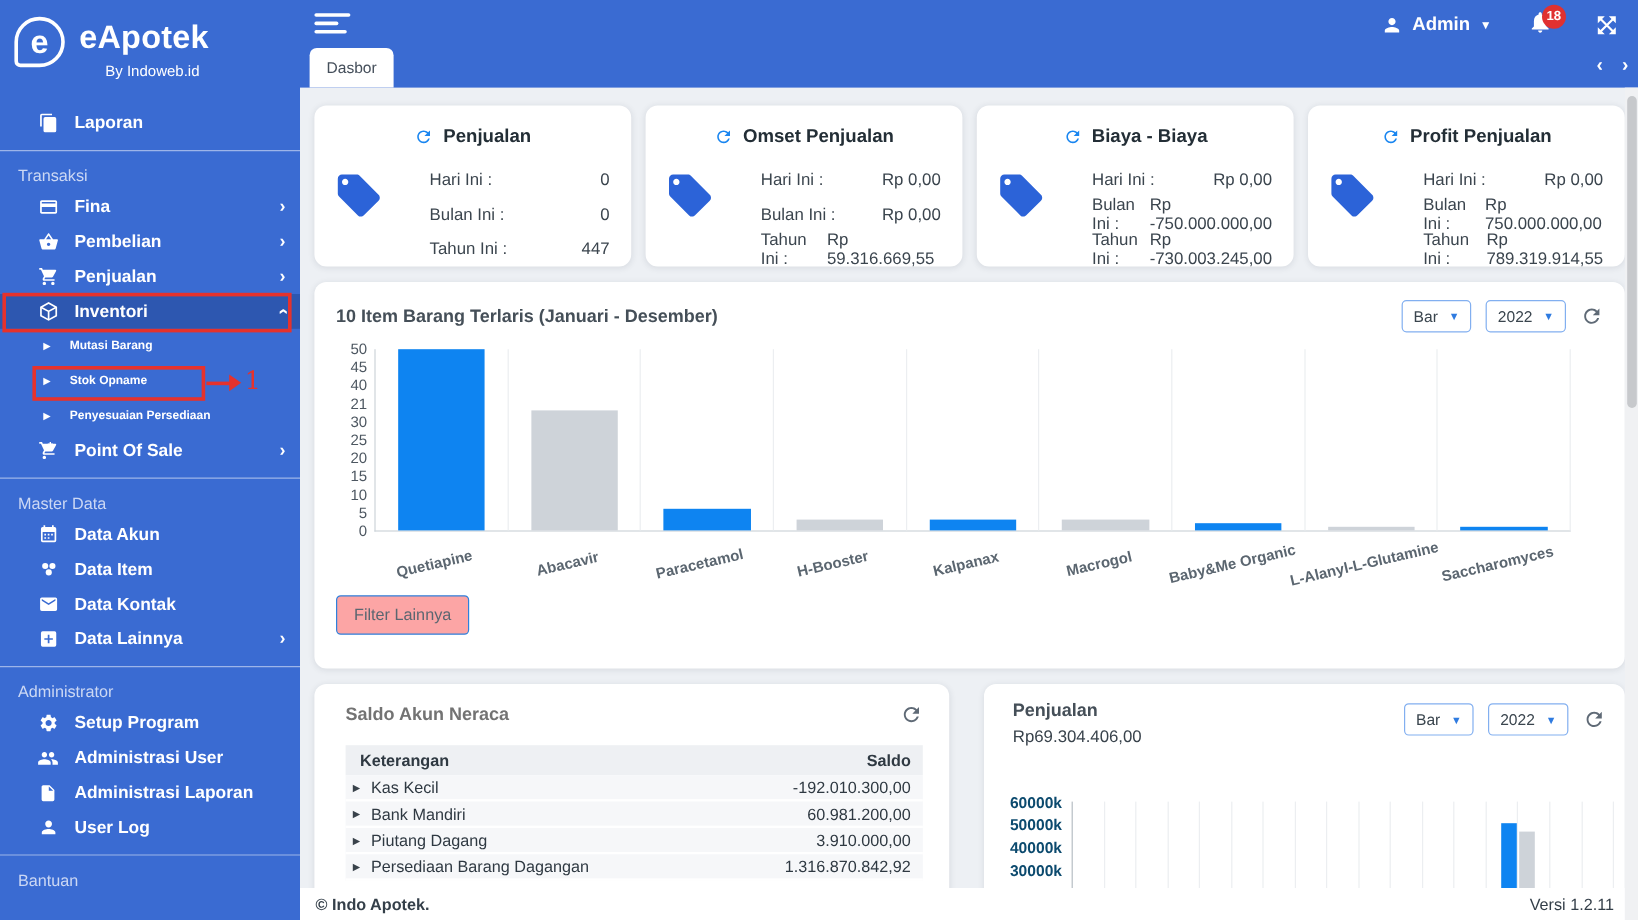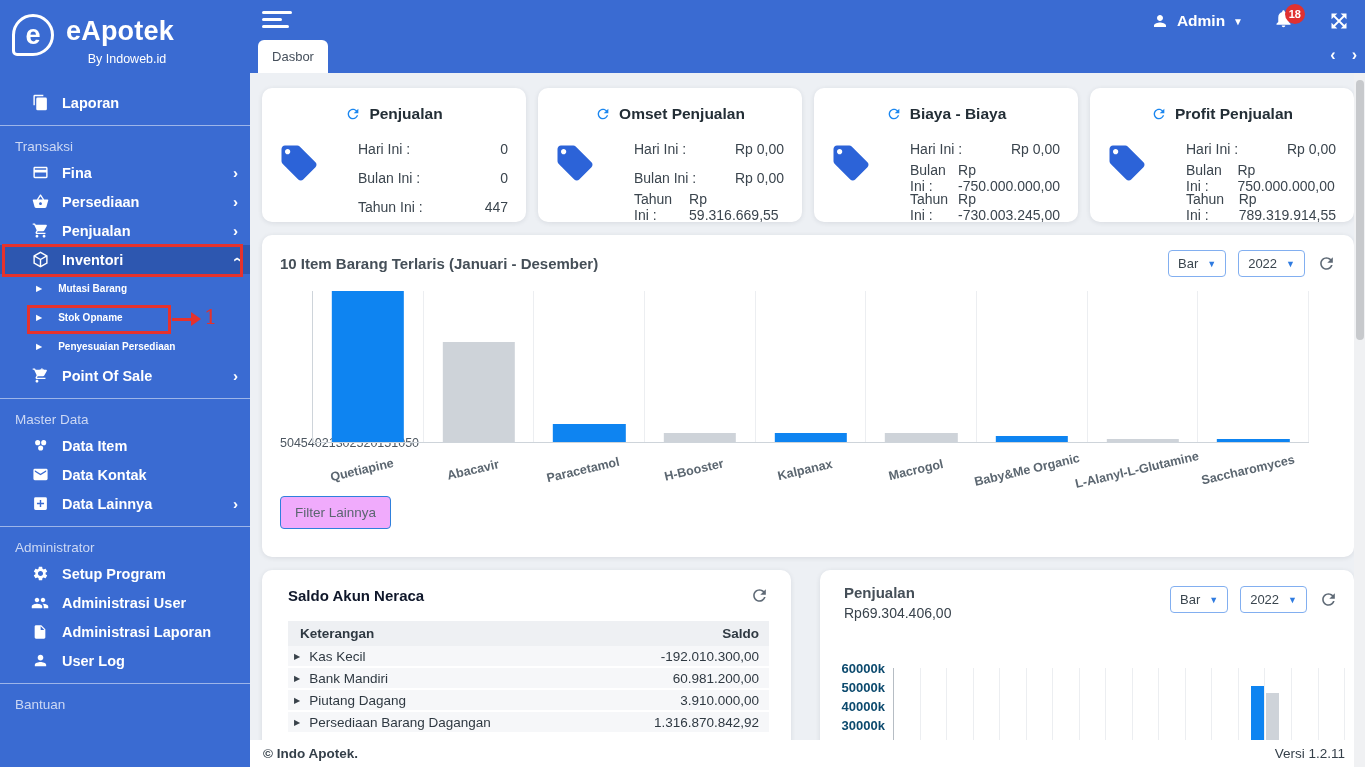--- a/index.html
+++ b/index.html
@@ -50,32 +50,32 @@
   .stat-row { height:29px; display:flex; align-items:center; justify-content:space-between; font-size:14px; color:#3b454e; }
 
   
   .chart-card { left:262px; top:235px; width:1092px; height:322px; }
   .cc-head { display:flex; align-items:center; padding:15px 18px 0; }
   .cc-title { font-size:15px; font-weight:bold; color:#454f58; }
   .cc-controls { margin-left:auto; display:flex; align-items:center; gap:12px; }
   .select { display:inline-flex; align-items:center; gap:9px; border:1px solid #82aff0; border-radius:4px; padding:5px 9px; font-size:13px; color:#3a454e; background:#fff; cursor:pointer; }
   .select .sc { color:#2f7be0; font-size:9px; }
   .c1wrap { display:flex; margin:14px 45px 0 18px; }
-  #c1-yaxis { display:flex; justify-content:space-between; align-items:flex-end; width:26px; height:166px; margin-top:-7px; font-size:12.5px; color:#4d5761; flex:none; }
+  #c1-yaxis { display:flex; flex-direction:column; justify-content:space-between; align-items:flex-end; width:26px; height:166px; margin-top:-7px; font-size:12.5px; color:#4d5761; flex:none; }
   #c1-plot { flex:1; height:152px; margin-left:6px; display:flex; border-left:1px solid #ced4da; border-bottom:1px solid #ced4da; }
   .c1col { flex:1; position:relative; border-right:1px solid #eceef1; }
   .c1bar { position:absolute; bottom:0; left:50%; transform:translateX(-50%); width:66%; }
   #c1-xlabels { position:relative; height:44px; margin:0 45px 0 50px; }
   .c1xlab { position:absolute; top:13px; transform:translateX(-50%) rotate(-13deg); white-space:nowrap; font-size:12.5px; font-weight:bold; color:#5b6670; }
-  .filter-btn { margin:2px 0 0 18px; display:inline-block; border:1px solid #2f80dc; border-radius:4px; background:#f0abfc; color:#5b6670; font-size:13.5px; padding:8px 14px; cursor:pointer; font-family:inherit; }
+  .filter-btn { margin:2px 0 0 18px; display:inline-block; border:1px solid #2f80dc; border-radius:4px; background:#fca5a5; color:#5b6670; font-size:13.5px; padding:8px 14px; cursor:pointer; font-family:inherit; }
 
   
   .saldo-card { left:262px; top:570px; width:529px; height:255px; }
   .saldo-head { display:flex; align-items:center; padding:16px 22px 0 26px; }
-  .saldo-title { font-size:15px; font-weight:bold; color:#0f172a; }
+  .saldo-title { font-size:15px; font-weight:bold; color:#737373; }
   .saldo-head .rf { margin-left:auto; }
   .saldo-table { margin:16px 22px 0 26px; font-size:13.5px; color:#2f3942; }
   .st-headrow { display:flex; justify-content:space-between; background:#eef0f3; padding:5px 10px 5px 12px; font-weight:bold; }
   .st-row { display:flex; align-items:center; background:#f6f7f9; border-bottom:2px solid #fff; padding:2.5px 10px 2.5px 6px; }
   .st-row .rc { font-size:8px; margin-right:9px; color:#39424a; }
   .st-row .rv { margin-left:auto; }
 
   
   .penj-card { left:820px; top:570px; width:534px; height:255px; }
   .penj-head { position:absolute; left:24px; top:14px; }
@@ -177,21 +177,21 @@
         </span>
       <span class="lbl">Fina</span>
         <span class="chev">›</span>
     </div>
     <div class="nav-item">
       <span class="mi">
           <svg width="17" height="17" viewBox="0 0 24 24" fill="#fff">
             <path d="M17.21 9l-4.38-6.56c-.19-.28-.51-.42-.83-.42-.32 0-.64.14-.83.43L6.79 9H2c-.55 0-1 .45-1 1 0 .09.01.18.04.27l2.54 9.27c.23.84 1 1.46 1.92 1.46h13c.92 0 1.69-.62 1.93-1.46l2.54-9.27L23 10c0-.55-.45-1-1-1h-4.79zM9 9l3-4.4L15 9H9zm3 8c-1.1 0-2-.9-2-2s.9-2 2-2 2 .9 2 2-.9 2-2 2z"></path>
           </svg>
         </span>
-      <span class="lbl">Persediaan</span>
+      <span class="lbl">Pembelian</span>
         <span class="chev">›</span>
     </div>
     <div class="nav-item">
       <span class="mi">
           <svg width="17" height="17" viewBox="0 0 24 24" fill="#fff">
             <path d="M7 18c-1.1 0-1.99.9-1.99 2S5.9 22 7 22s2-.9 2-2-.9-2-2-2zM1 2v2h2l3.6 7.59-1.35 2.45c-.16.28-.25.61-.25.96 0 1.1.9 2 2 2h12v-2H7.42c-.14 0-.25-.11-.25-.25l.03-.12.9-1.63h7.45c.75 0 1.41-.41 1.75-1.03l3.58-6.49c.08-.14.12-.31.12-.48 0-.55-.45-1-1-1H5.21l-.94-2H1zm16 16c-1.1 0-1.99.9-1.99 2s.89 2 1.99 2 2-.9 2-2-.9-2-2-2z"></path>
           </svg>
         </span>
       <span class="lbl">Penjualan</span>
         <span class="chev">›</span>
@@ -226,20 +226,29 @@
             <path d="M7 18c-1.1 0-1.99.9-1.99 2S5.9 22 7 22s2-.9 2-2-.9-2-2-2zM1 2v2h2l3.6 7.59-1.35 2.45c-.16.28-.25.61-.25.96 0 1.1.9 2 2 2h12v-2H7.42c-.14 0-.25-.11-.25-.25l.03-.12.9-1.63h7.45c.75 0 1.41-.41 1.75-1.03l3.58-6.49c.08-.14.12-.31.12-.48 0-.55-.45-1-1-1H5.21l-.94-2H1z"></path>
             <path d="M11 3.5h2.2V1.8h1.6v1.7H17v1.6h-2.2v1.7h-1.6V5.1H11z"></path>
           </svg>
         </span>
       <span class="lbl">Point Of Sale</span>
         <span class="chev">›</span>
     </div>
 
     <hr class="side-divider">
     <div class="side-title">Master Data</div>
+    <div class="nav-item">
+      <span class="mi">
+          <svg width="17" height="17" viewBox="0 0 24 24" fill="#fff">
+            <path d="M19 3h-1V1h-2v2H8V1H6v2H5a2 2 0 0 0-2 2v14a2 2 0 0 0 2 2h14a2 2 0 0 0 2-2V5a2 2 0 0 0-2-2zm0 16H5V9h14v10z"></path>
+            <path d="M7 11h2v2H7zm4 0h2v2h-2zm4 0h2v2h-2zM7 15h2v2H7zm4 0h2v2h-2z"></path>
+          </svg>
+        </span>
+      <span class="lbl">Data Akun</span>
+    </div>
     <div class="nav-item">
       <span class="mi">
           <svg width="17" height="17" viewBox="0 0 24 24" fill="#fff">
             <circle cx="8" cy="8" r="3.6"></circle>
             <circle cx="16.5" cy="8" r="3.6"></circle>
             <circle cx="12.2" cy="15.5" r="3.6"></circle>
           </svg>
         </span>
       <span class="lbl">Data Item</span>
     </div>

